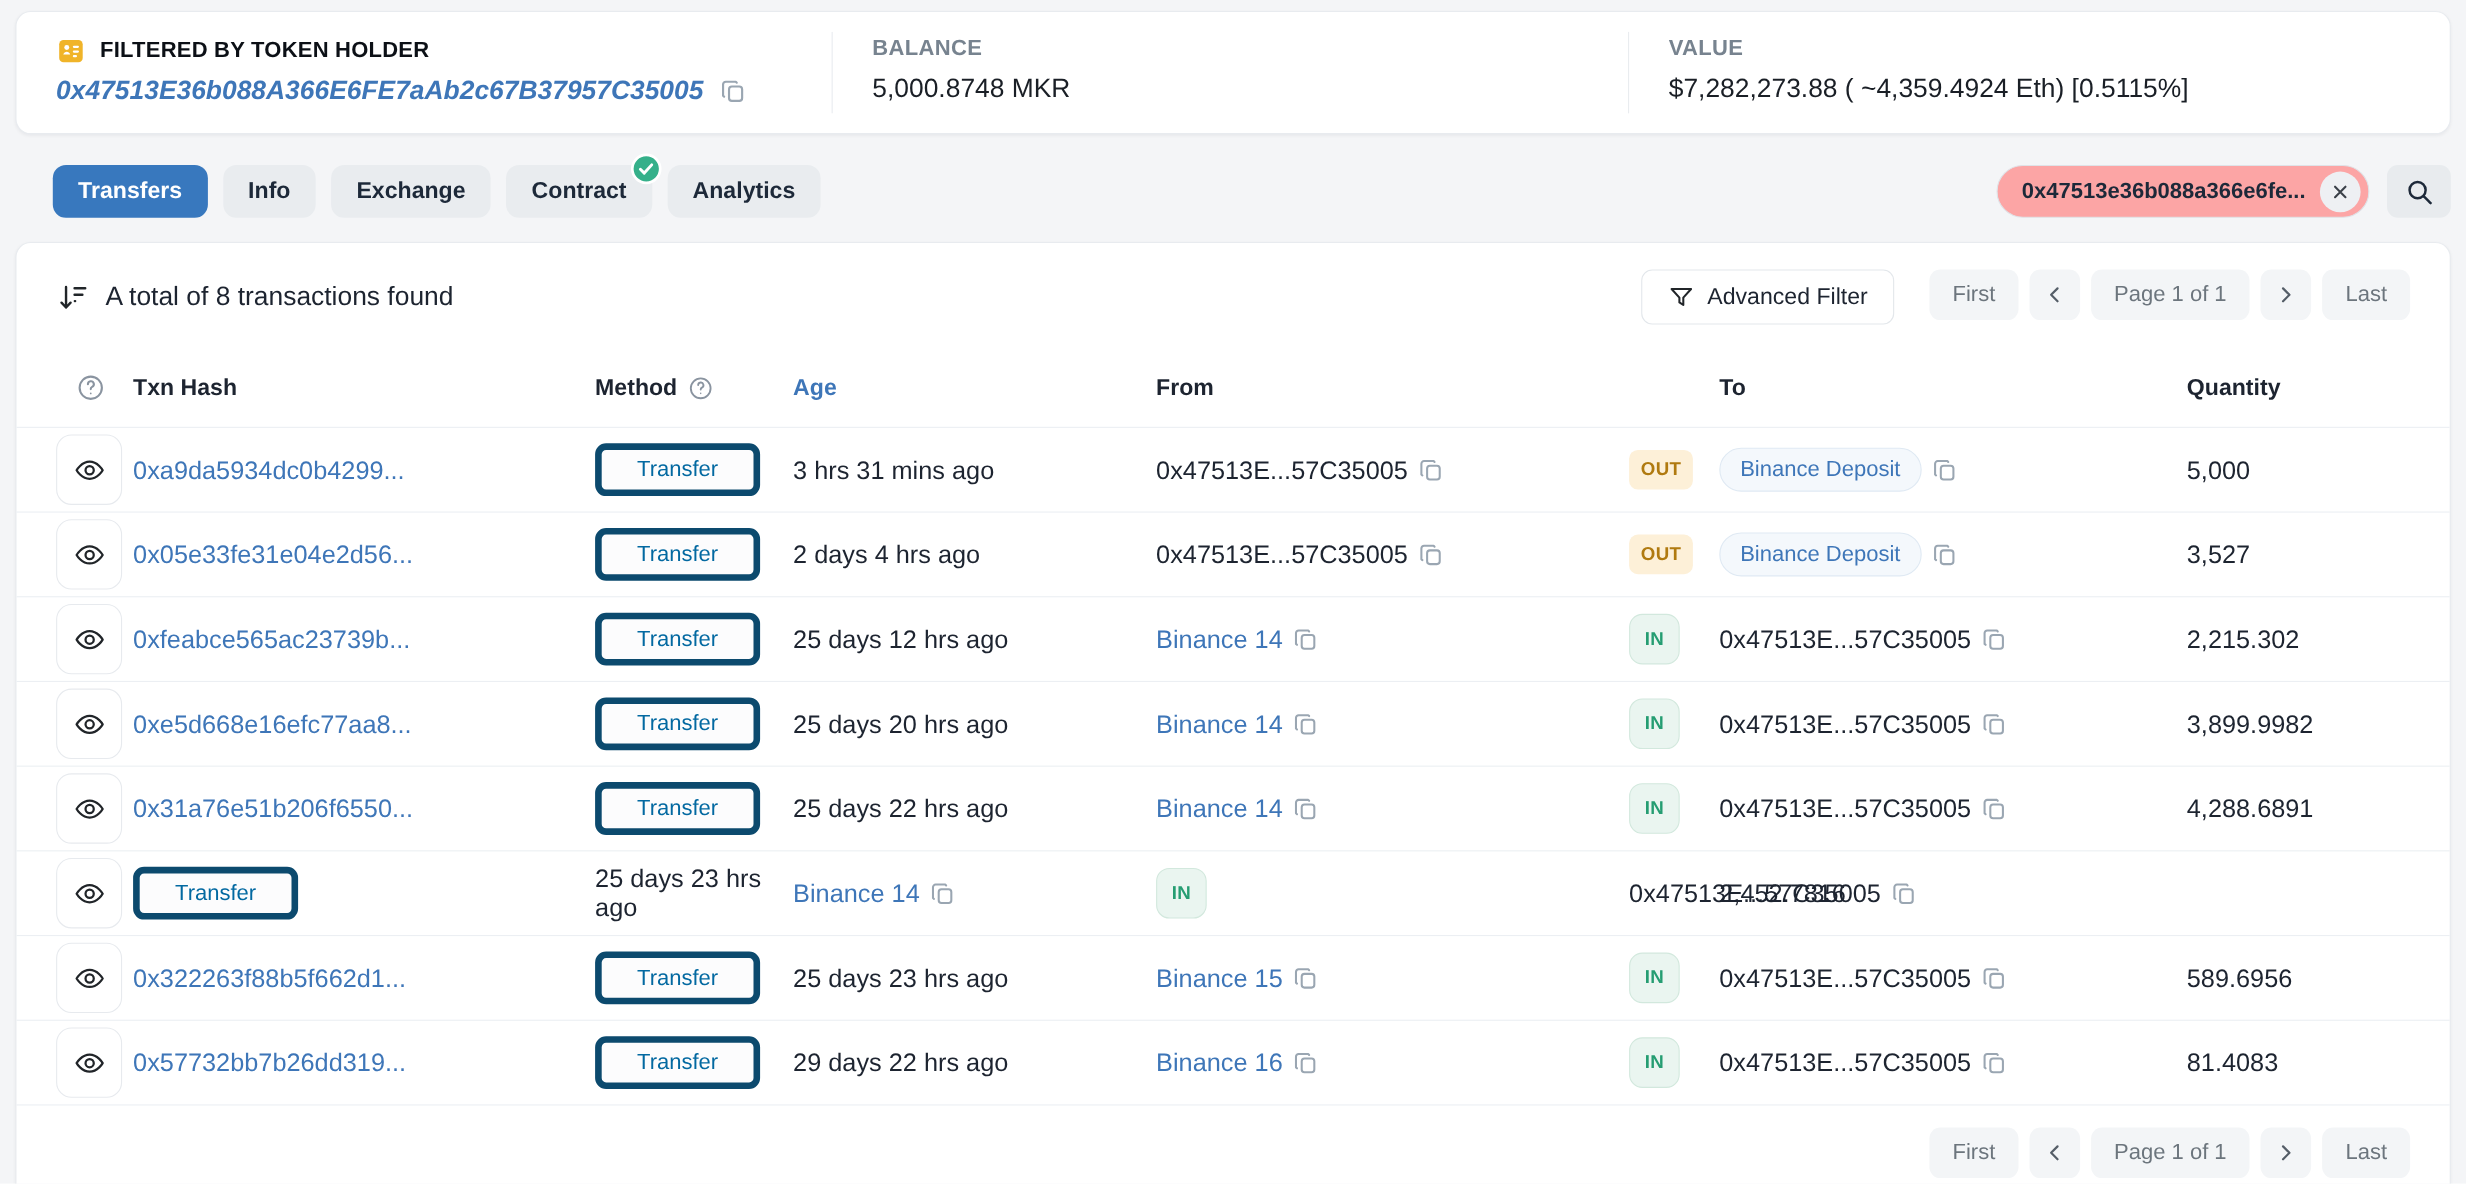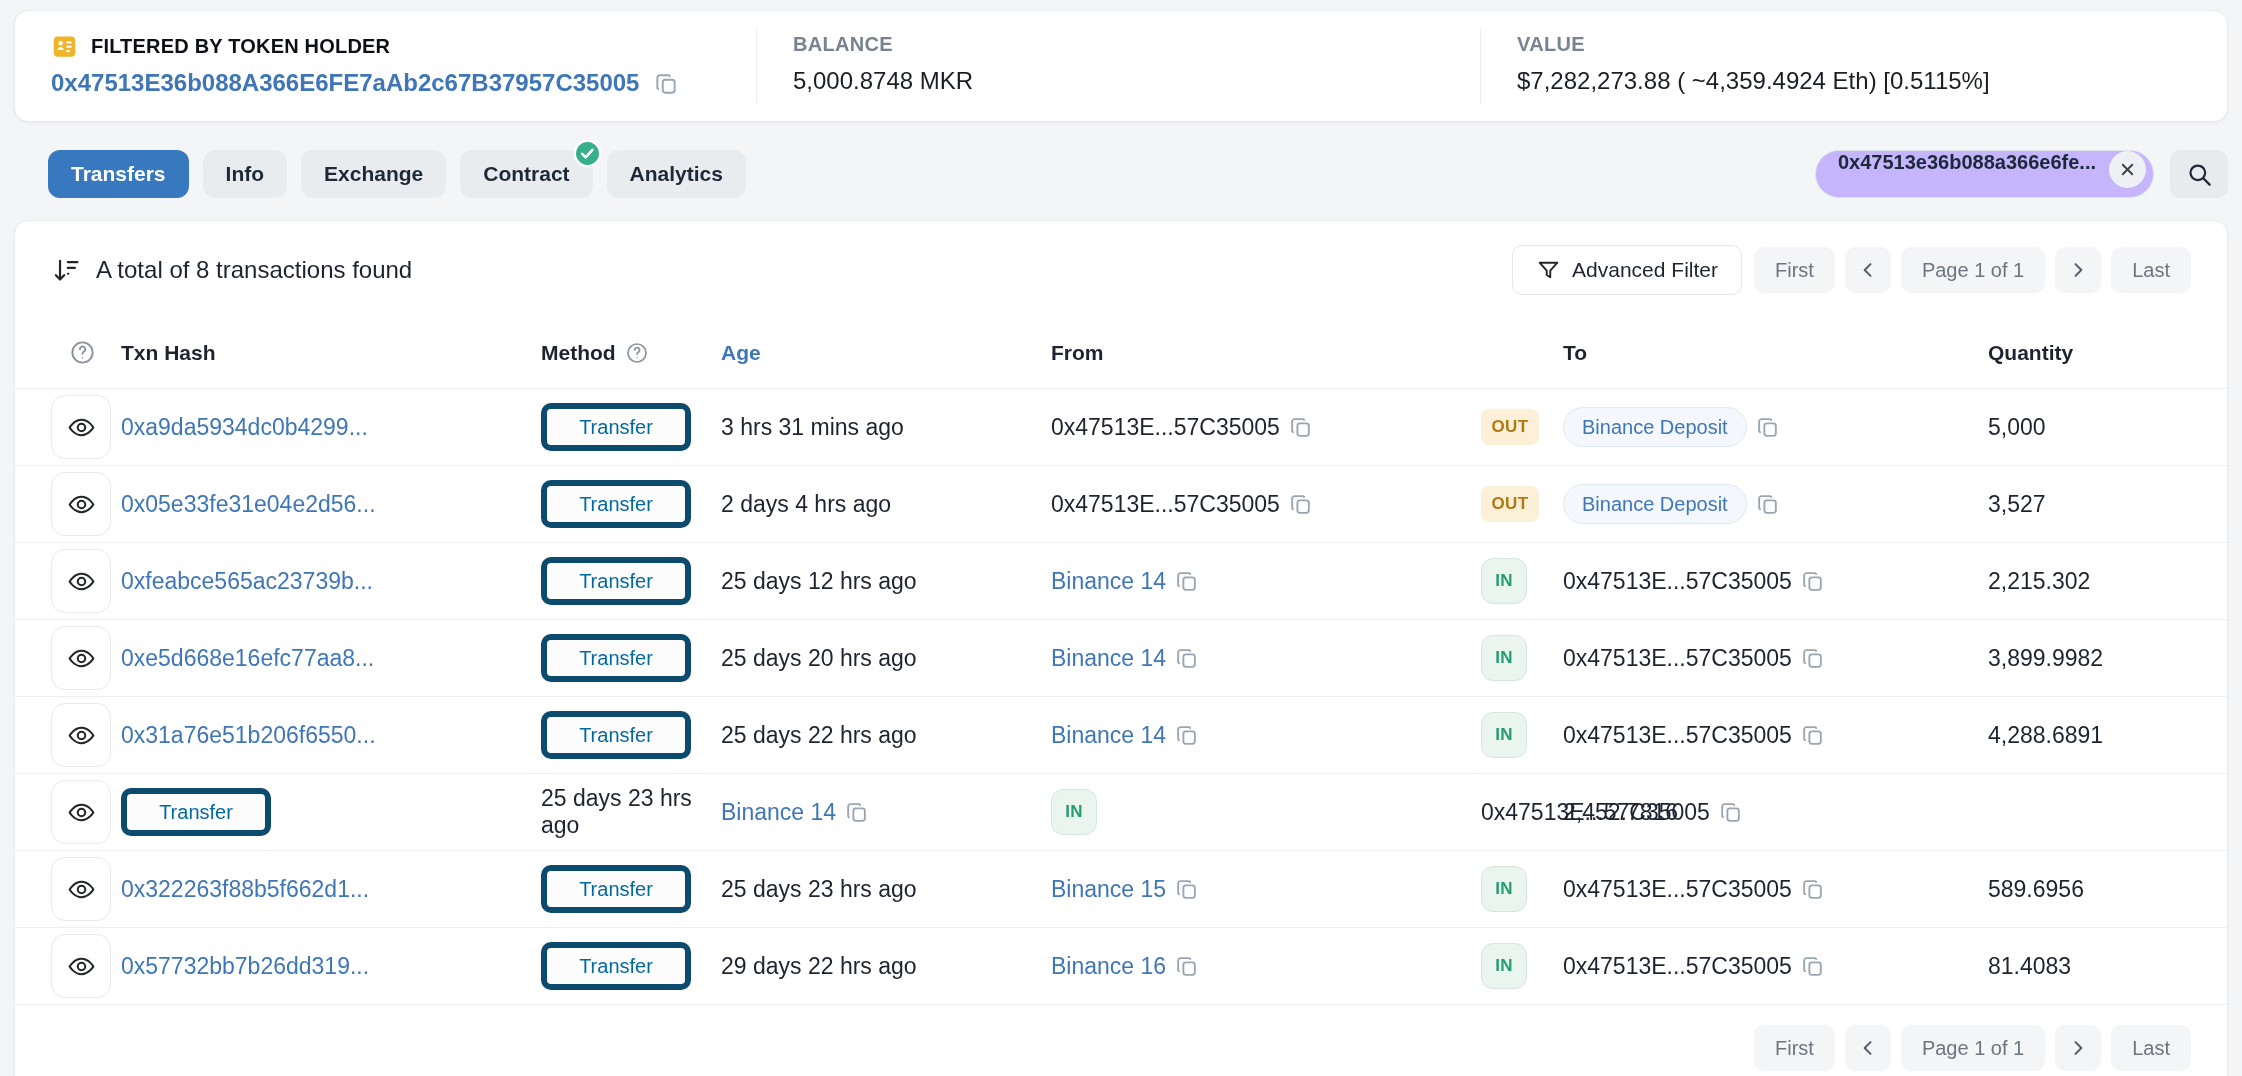--- a/index.html
+++ b/index.html
@@ -23,21 +23,21 @@
     display:flex;
     align-items:stretch;
   }
   .summary-section { padding:22px 0 0 36px; }
   .sec-holder { width:741px; }
   .sec-balance { width:723px; }
   .sec-value { flex:1; }
   .vdivider { width:1px; background:#e9ecef; margin:18px 0; }
   .holder-top { display:flex; align-items:center; gap:13px; }
   .holder-label { font-size:20px; font-weight:700; color:#0c1016; letter-spacing:.2px; }
-  .holder-addr-row { display:flex; align-items:flex-end; gap:14px; margin-top:9px; }
+  .holder-addr-row { display:flex; align-items:center; gap:14px; margin-top:9px;font-style:italic; }
   .addr-link { font-size:24px; font-weight:600; color:#3e76b8; text-decoration:none; }
   .mini-label { font-size:20px; font-weight:600; color:#77838f; letter-spacing:.3px; }
   .mini-value { font-size:24px; color:#1a1f26; margin-top:11px; }
 
   
   .tabs-row {
     margin:28px 14px 0;
     display:flex; align-items:center; justify-content:space-between;padding-left:34px;
   }
   .tabs { display:flex; gap:14px; }
@@ -46,23 +46,23 @@
     padding:12px 23px;
     border-radius:12px;
     background:#e9ecef;
     font-size:21px; font-weight:600; color:#1d2939;
     cursor:pointer; border:none;
   }
   .tab.active { background:#3878be; color:#fff; }
   .tab-badge { position:absolute; top:-11px; right:-9px; width:29px; height:29px; }
   .search-area { display:flex; align-items:center; gap:16px; }
   .search-chip {
-    display:flex; align-items:flex-start;
+    display:flex; align-items:center;
     height:48px; border:1px solid #dfe3e8; border-radius:24px;
-    background:#c4b5fd; padding:0 7px 0 22px;
+    background:#fca5a5; padding:0 7px 0 22px;
   }
   .search-chip .chip-text { font-size:20px; font-weight:700; color:#1d2939; }
   .chip-x {
     width:37px; height:37px; border-radius:50%;
     background:#eef0f3; border:none; margin-left:13px;
     display:flex; align-items:center; justify-content:center; cursor:pointer;
   }
   .search-btn {
     width:58px; height:48px; border-radius:10px;
     background:#e8ebee; border:none;
@@ -70,21 +70,21 @@
   }
 
   
   .main-card { margin:22px 14px 18px; }
   .toolbar {
     padding:24px 36px 16px;
     display:flex; align-items:center; justify-content:space-between;
   }
   .total-wrap { display:flex; align-items:center; gap:14px; }
   .total-text { font-size:24px; color:#1d2430; }
-  .toolbar-controls { display:flex; align-items:center; gap:12px; }
+  .toolbar-controls { display:flex; align-items:flex-start; gap:32px; }
   .adv-filter-btn {
     height:50px; padding:0 23px; border-radius:10px;
     background:#fff; border:1px solid #e3e7eb;
     display:flex; align-items:center; gap:11px;
     font-size:21px; font-weight:500; color:#1d2430;
     font-family:inherit; cursor:pointer;
   }
   .pager { display:flex; align-items:center; gap:10px; }
   .pg-btn {
     height:46px; padding:0 21px; border-radius:10px;

